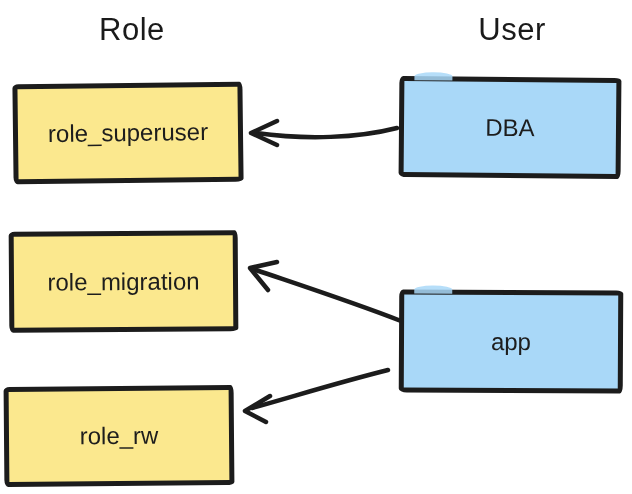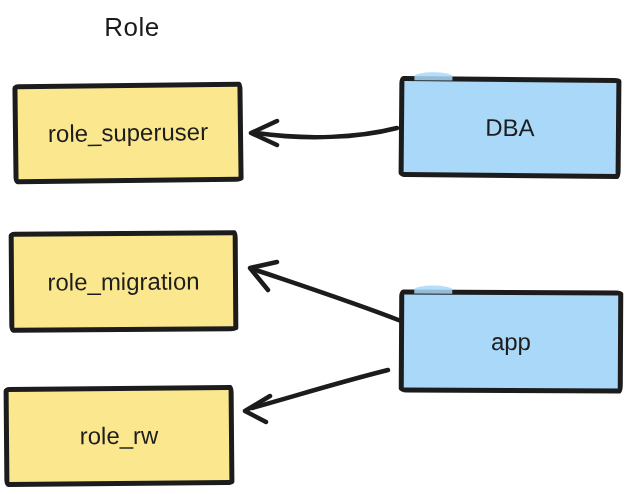--- a/index.html
+++ b/index.html
@@ -13,21 +13,21 @@
     height: 494px;
     background: #ffffff;
     overflow: hidden;
     font-family: "Liberation Sans", "DejaVu Sans", sans-serif;
     color: #1a1a1a;
   }
   .col-title {
     position: absolute;
     width: 160px;
     text-align: center;
-    font-size: 26px;
+    font-size: 31px;
     font-weight: 400;
     letter-spacing: 0.5px;
     color: #1a1a1a;
   }
   .col-title.role { left: 52px; top: 12px; }
   .col-title.user { left: 432px; top: 12px; }
 
   .node {
     position: absolute;
     box-sizing: border-box;
@@ -81,20 +81,21 @@
     stroke-linejoin: round;
   }
 </style>
 </head>
 <body>
 
 <div class="canvas">
 
   <div class="col-title role">Role</div>
 
+  <div class="col-title user">User</div>
 
   <svg class="edges-svg" viewBox="0 0 632 494">
 
     <g>
       <path d="M 397 128 C 358 138 306 140 256 133"></path>
       <path d="M 277 121 L 251 133 L 277 145"></path>
     </g>
 
     <g>
       <path d="M 401 321 C 355 303 300 285 256 270"></path>

